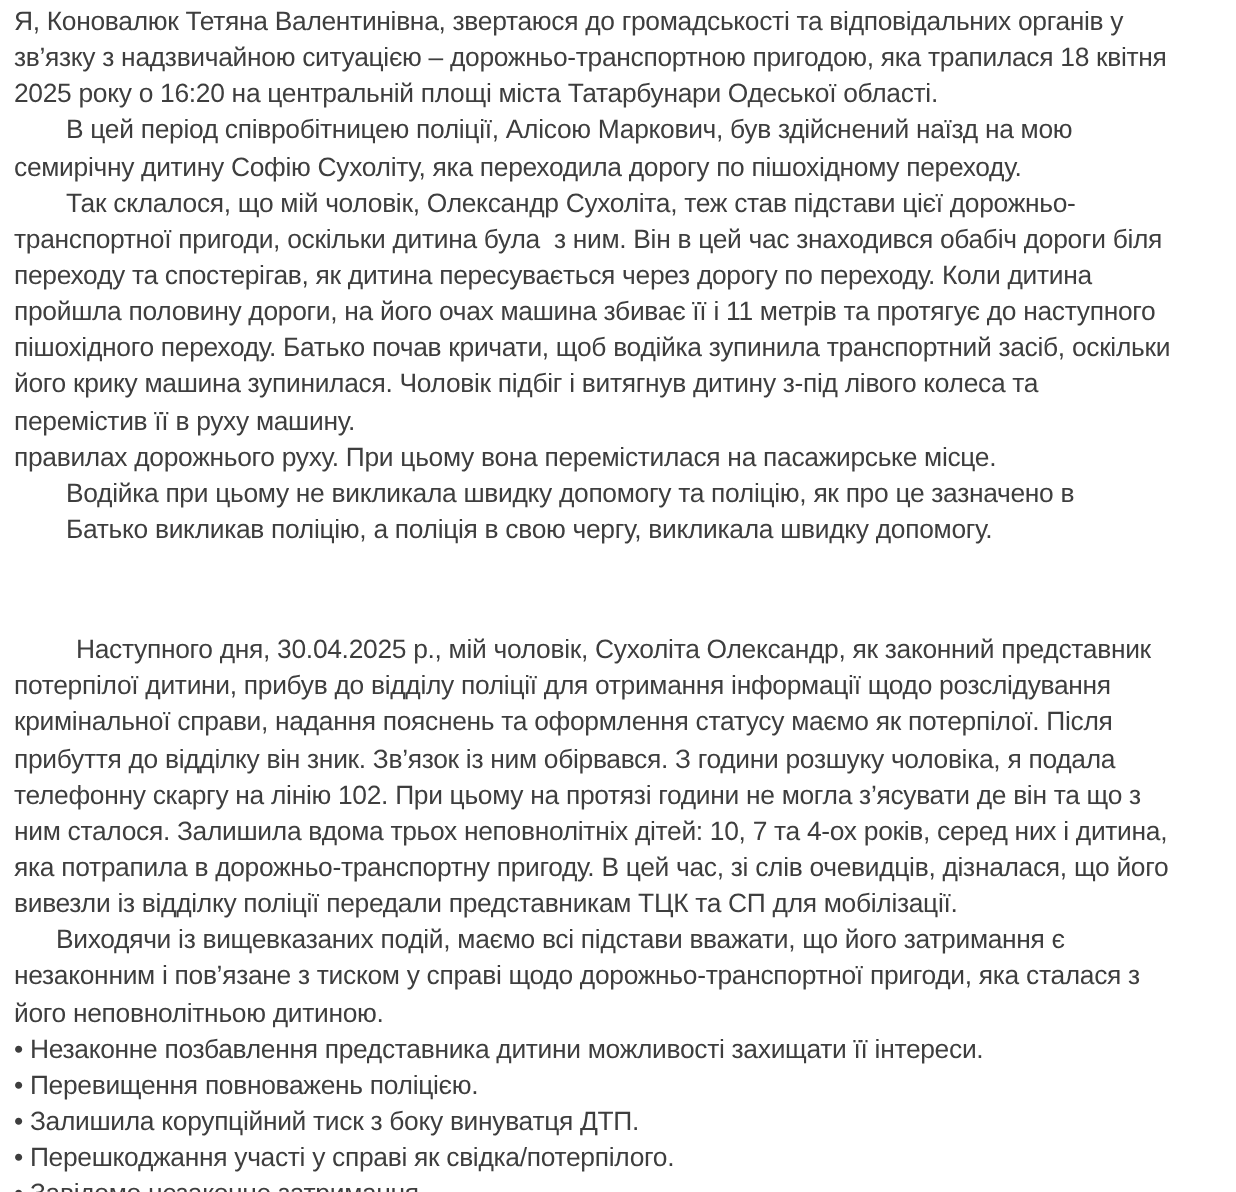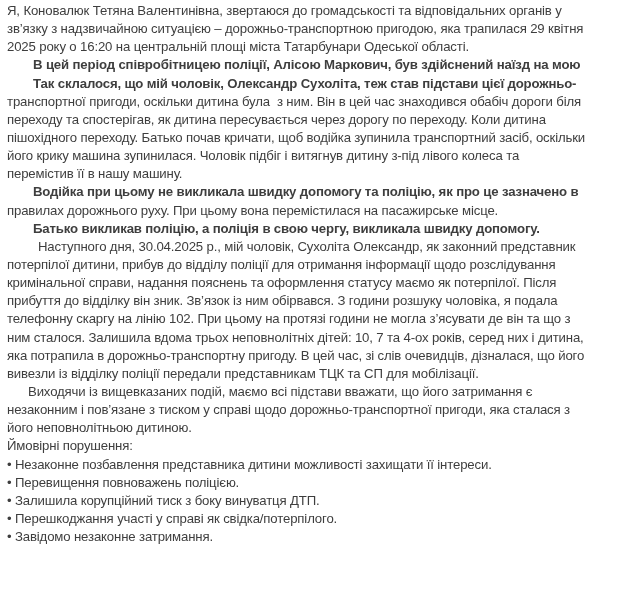--- a/index.html
+++ b/index.html
@@ -20,52 +20,53 @@
     line-height: 18.15px;
     color: #3e3e3e;
     background: #ffffff;
   }
   .line {
     height: 18.15px;
     white-space: pre;
     overflow: visible;
   }
   .i1 { padding-left: 21px; }
-  .i2 { padding-left: 26px; font-weight: bold; }
-  .i3 { padding-left: 31px; }
+  .i2 { padding-left: 26px; }
+  .i3 { padding-left: 31px; margin-top: 42px; }
 </style>
 </head>
 <body>
 
 <main class="page">
   <div id="doc-body">
       <div class="line">Я, Коновалюк Тетяна Валентинівна, звертаюся до громадськості та відповідальних органів у</div>
-      <div class="line">зв’язку з надзвичайною ситуацією – дорожньо-транспортною пригодою, яка трапилася 29 квітня</div>
+      <div class="line">зв’язку з надзвичайною ситуацією – дорожньо-транспортною пригодою, яка трапилася 18 квітня</div>
       <div class="line">2025 року о 16:20 на центральній площі міста Татарбунари Одеської області.</div>
       <div class="line i2">В цей період співробітницею поліції, Алісою Маркович, був здійснений наїзд на мою</div>
+      <div class="line">семирічну дитину Софію Сухоліту, яка переходила дорогу по пішохідному переходу.</div>
       <div class="line i2">Так склалося, що мій чоловік, Олександр Сухоліта, теж став підстави цієї дорожньо-</div>
       <div class="line">транспортної пригоди, оскільки дитина була  з ним. Він в цей час знаходився обабіч дороги біля</div>
       <div class="line">переходу та спостерігав, як дитина пересувається через дорогу по переходу. Коли дитина</div>
+      <div class="line">пройшла половину дороги, на його очах машина збиває її і 11 метрів та протягує до наступного</div>
       <div class="line">пішохідного переходу. Батько почав кричати, щоб водійка зупинила транспортний засіб, оскільки</div>
       <div class="line">його крику машина зупинилася. Чоловік підбіг і витягнув дитину з-під лівого колеса та</div>
-      <div class="line">перемістив її в нашу машину.</div>
+      <div class="line">перемістив її в руху машину.</div>
+      <div class="line">правилах дорожнього руху. При цьому вона перемістилася на пасажирське місце.</div>
       <div class="line i2">Водійка при цьому не викликала швидку допомогу та поліцію, як про це зазначено в</div>
-      <div class="line">правилах дорожнього руху. При цьому вона перемістилася на пасажирське місце.</div>
       <div class="line i2">Батько викликав поліцію, а поліція в свою чергу, викликала швидку допомогу.</div>
       <div class="line i3">Наступного дня, 30.04.2025 р., мій чоловік, Сухоліта Олександр, як законний представник</div>
       <div class="line">потерпілої дитини, прибув до відділу поліції для отримання інформації щодо розслідування</div>
       <div class="line">кримінальної справи, надання пояснень та оформлення статусу маємо як потерпілої. Після</div>
       <div class="line">прибуття до відділку він зник. Зв’язок із ним обірвався. З години розшуку чоловіка, я подала</div>
       <div class="line">телефонну скаргу на лінію 102. При цьому на протязі години не могла з’ясувати де він та що з</div>
       <div class="line">ним сталося. Залишила вдома трьох неповнолітніх дітей: 10, 7 та 4-ох років, серед них і дитина,</div>
       <div class="line">яка потрапила в дорожньо-транспортну пригоду. В цей час, зі слів очевидців, дізналася, що його</div>
       <div class="line">вивезли із відділку поліції передали представникам ТЦК та СП для мобілізації.</div>
       <div class="line i1">Виходячи із вищевказаних подій, маємо всі підстави вважати, що його затримання є</div>
       <div class="line">незаконним і пов’язане з тиском у справі щодо дорожньо-транспортної пригоди, яка сталася з</div>
       <div class="line">його неповнолітньою дитиною.</div>
-      <div class="line">Ймовірні порушення:</div>
       <div class="line">• Незаконне позбавлення представника дитини можливості захищати її інтереси.</div>
       <div class="line">• Перевищення повноважень поліцією.</div>
       <div class="line">• Залишила корупційний тиск з боку винуватця ДТП.</div>
       <div class="line">• Перешкоджання участі у справі як свідка/потерпілого.</div>
       <div class="line">• Завідомо незаконне затримання.</div>
     </div>
 </main>
 
 </body></html>

